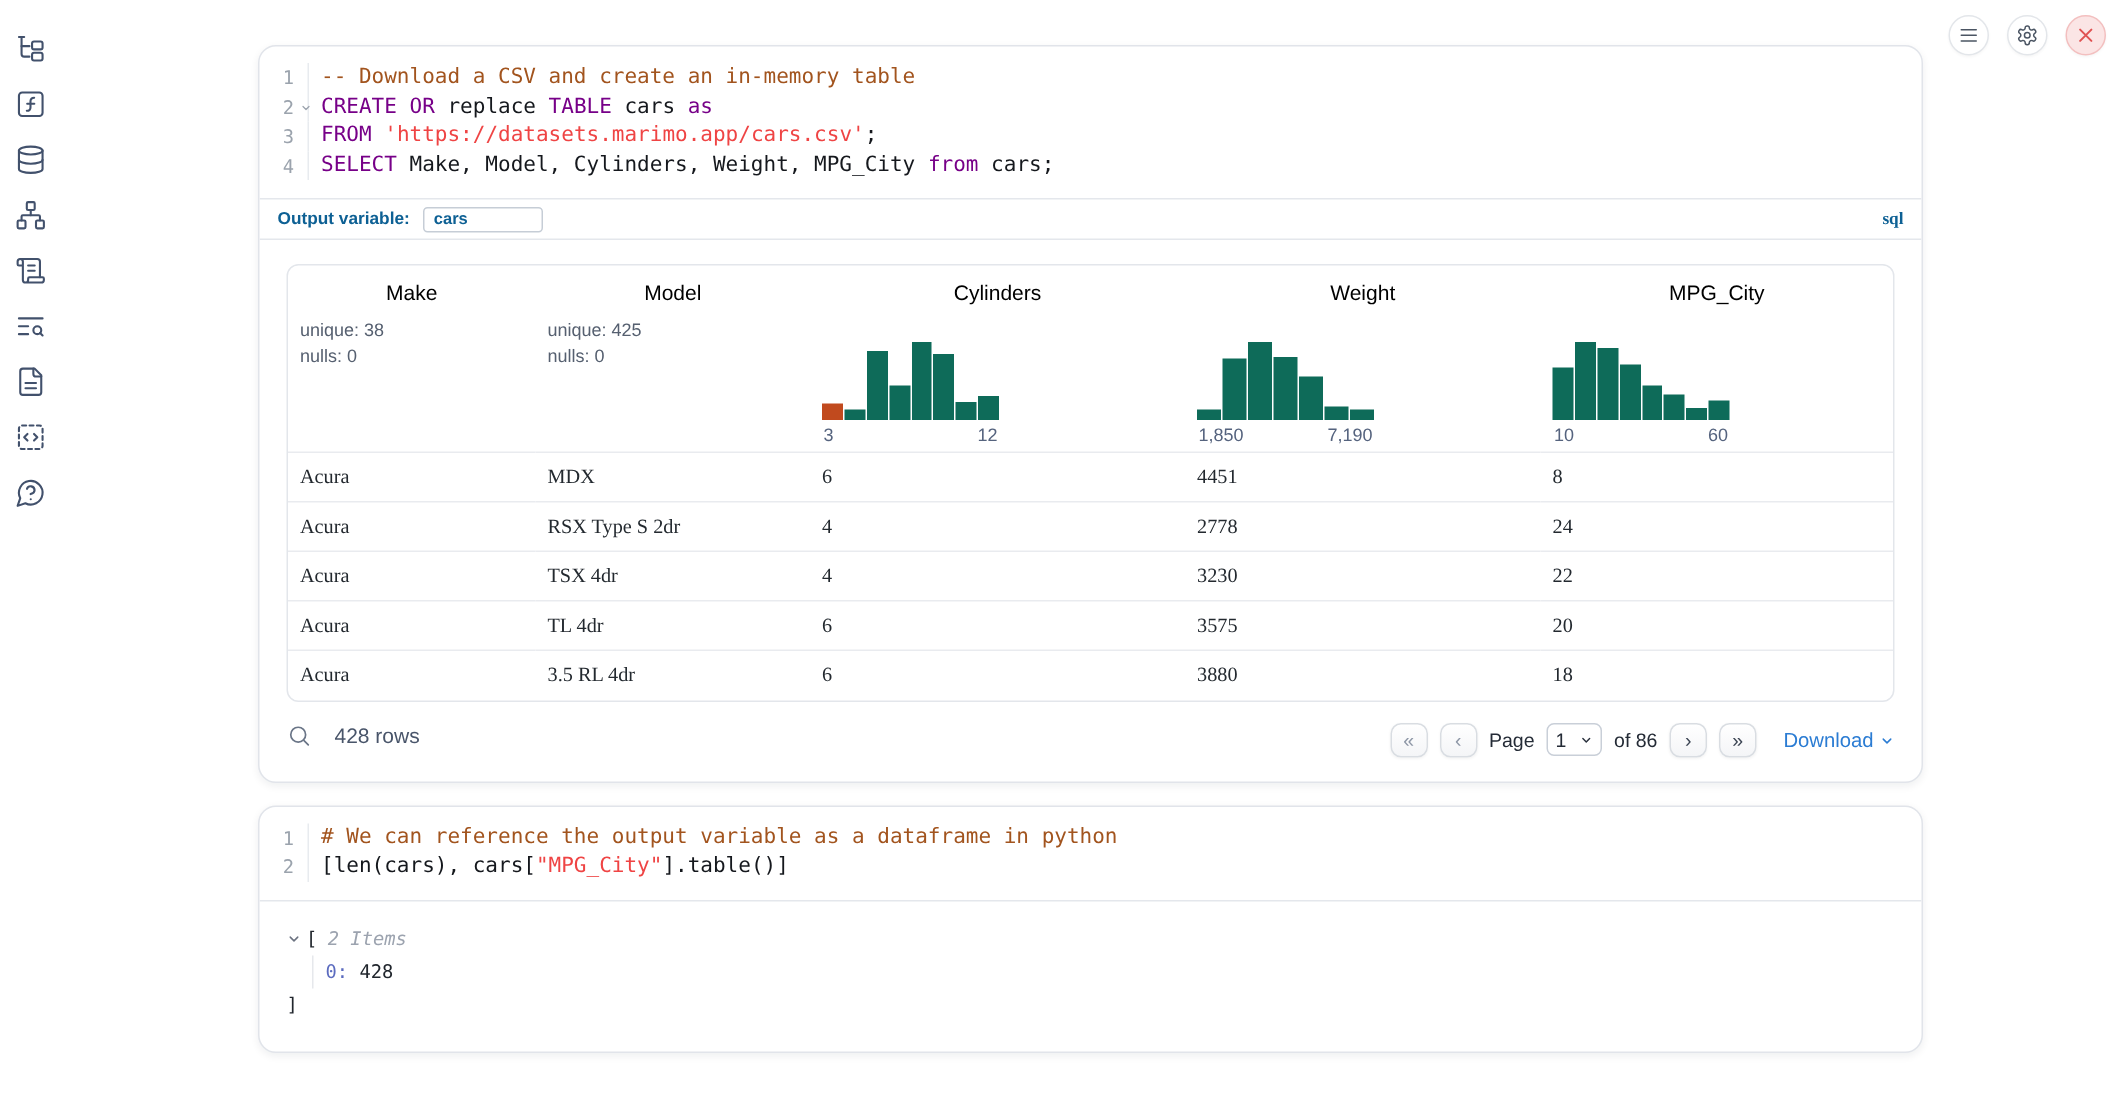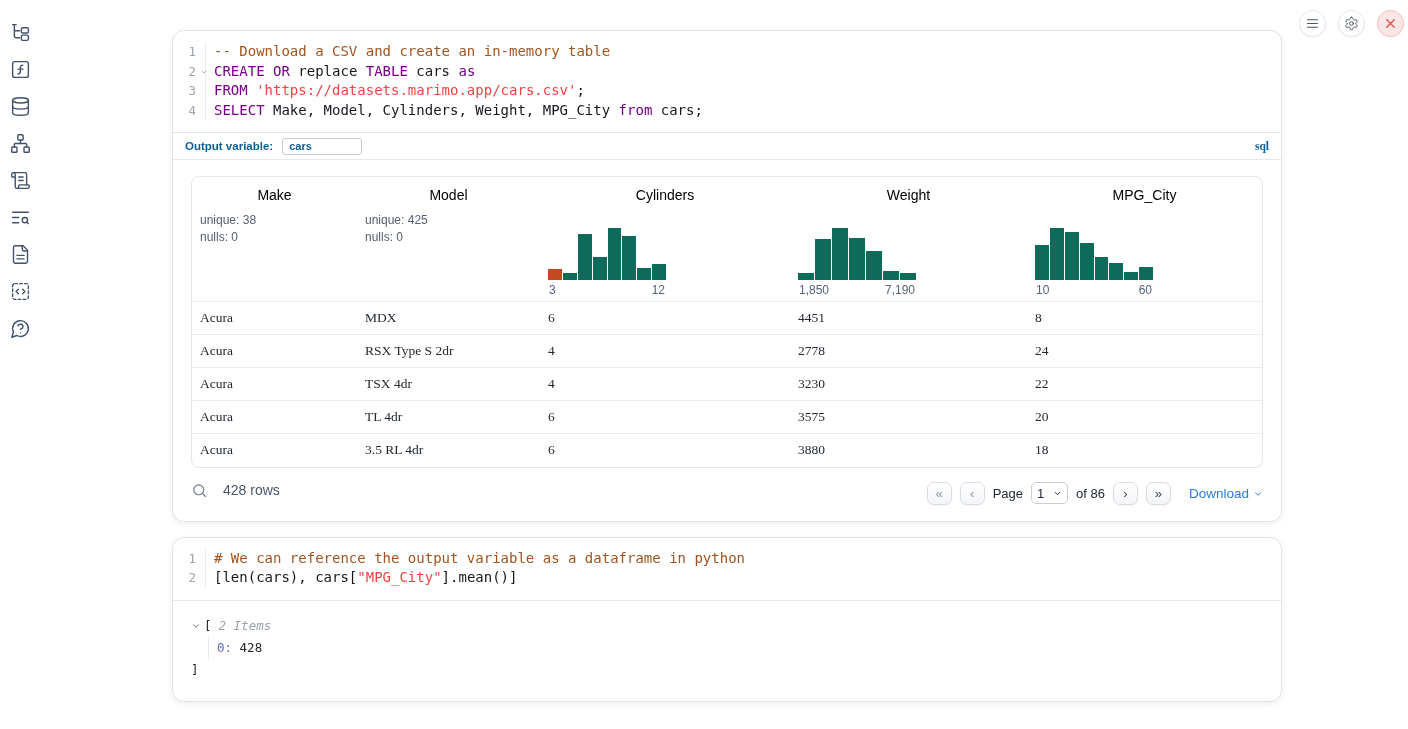--- a/index.html
+++ b/index.html
@@ -382,21 +382,21 @@
   </div>
 
   <div class="cell cell2">
     <div class="codeblock">
         <div class="code-line">
           <div class="gutter">1</div>
           <div class="code-content"><span class="tok-com"># We can reference the output variable as a dataframe in python</span></div>
         </div>
         <div class="code-line">
           <div class="gutter">2</div>
-          <div class="code-content"><span class="tok-plain">[len(cars), cars[</span><span class="tok-str">"MPG_City"</span><span class="tok-plain">].mean()]</span></div>
+          <div class="code-content"><span class="tok-plain">[len(cars), cars[</span><span class="tok-str">"MPG_City"</span><span class="tok-plain">].table()]</span></div>
         </div>
       </div>
 
     <div class="out2">
       <div class="tree-head">
         <span class="tree-chevron" data-icon="chevron-down">
             <svg viewBox="0 0 24 24">
               <path d="m6 9 6 6 6-6"></path>
             </svg>
           </span>

